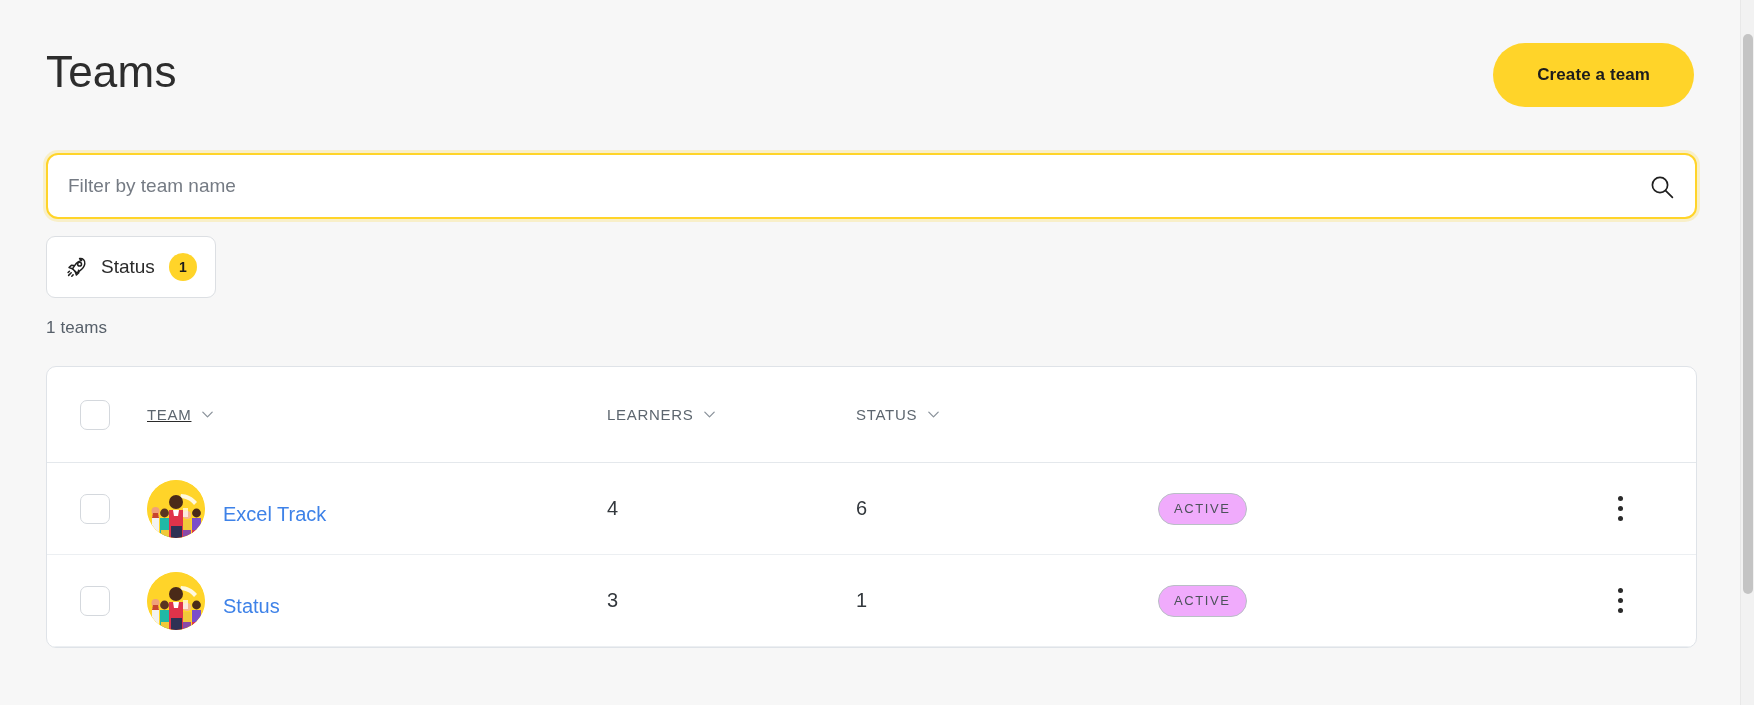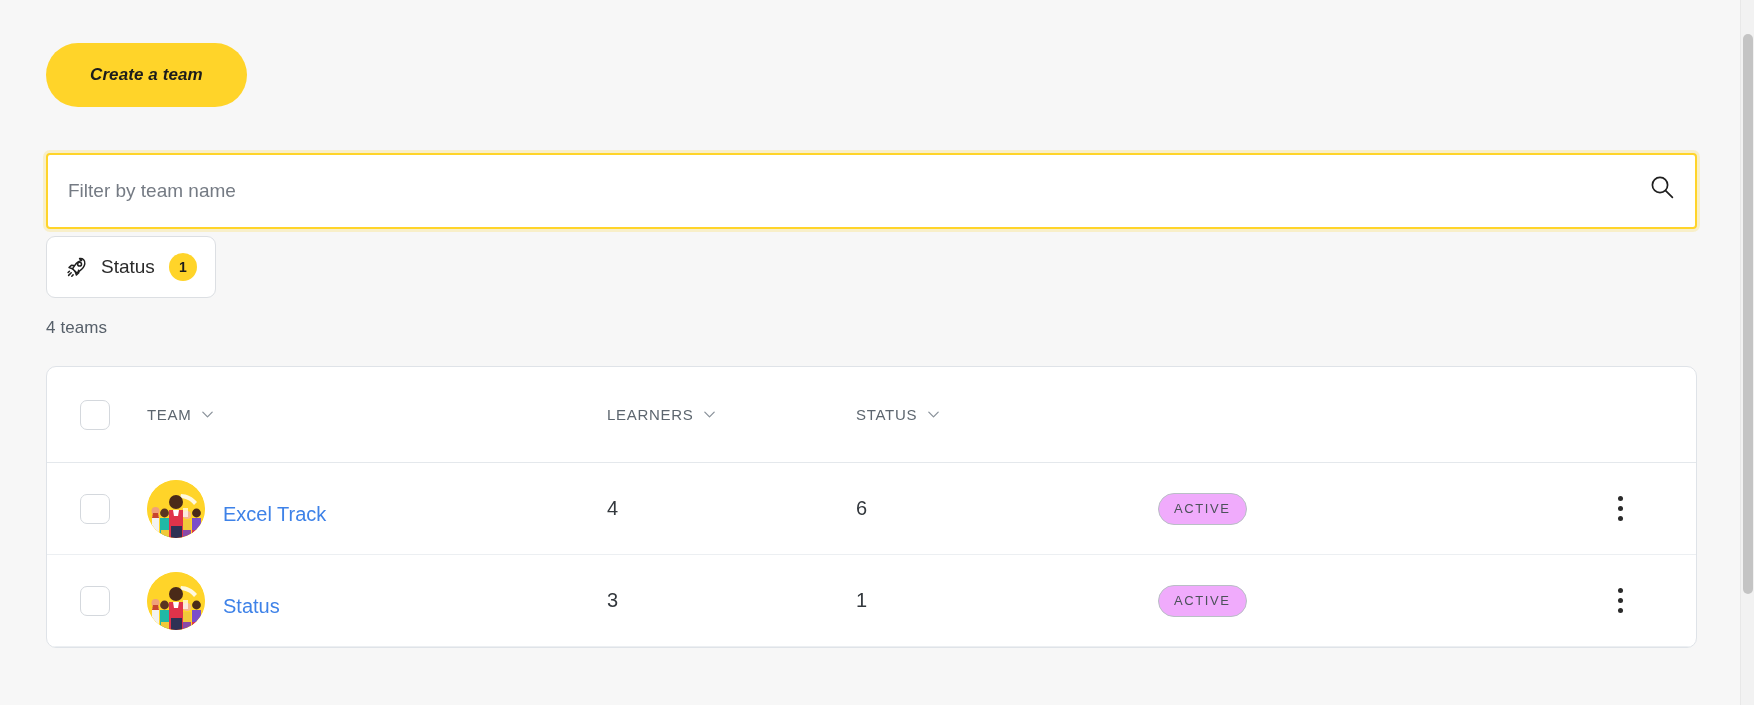--- a/index.html
+++ b/index.html
@@ -50,37 +50,36 @@
     border-radius: 32px;
     height: 64px;
     padding: 0 44px;
     font-family: "Liberation Sans", sans-serif;
     font-size: 17px;
     font-weight: 700;
     color: #1c1c1c;
     cursor: pointer;
     letter-spacing: 0.1px;
     white-space: nowrap;
-    font-style: italic;
   }
 
   
   .search-wrap {
     position: relative;
     width: 1651px;
     height: 68px;
     margin-top: 3px;
   }
 
   .search-input {
     width: 100%;
-    height: 76px;
+    height: 66px;
     background: #ffffff;
     border: 2px solid #FFD429;
-    border-radius: 4px;
+    border-radius: 12px;
     padding: 0 66px 0 20px;
     font-family: "Liberation Sans", sans-serif;
     font-size: 19px;
     color: #2d2d2d;
     outline: none;
     box-shadow: 0 0 0 3px rgba(255,212,41,0.22);
   }
   .search-input::placeholder {
     color: #757b84;
     font-weight: 400;
@@ -160,20 +159,21 @@
   .t-row {
     display: flex;
     align-items: center;
     height: 92px;
     padding: 0 0 0 0;
   }
 
   .t-head {
     height: 96px;
     border-bottom: 1px solid #e4e8ec;
+    text-decoration: underline;
   }
 
   .t-body-row {
     height: 92px;
     border-bottom: 1px solid #eceff2;
   }
 
   .c-check {
     width: 96px;
     display: flex;
@@ -302,20 +302,21 @@
     background: #c4c4c4;
     cursor: pointer;
   }
 </style>
 </head>
 <body>
 
 <div class="page">
 
   <div class="header-row">
+    <h1 class="page-title">Teams</h1>
     <button class="create-btn">Create a team</button>
   </div>
 
   <div class="search-wrap">
     <input class="search-input" type="text" placeholder="Filter by team name" style="">
     <span class="search-icon">
       <svg viewBox="0 0 26 26" width="26" height="26" fill="none" stroke="#1f1f1f" stroke-width="1.7">
         <circle cx="11" cy="11" r="7.6"></circle>
         <line x1="16.6" y1="16.6" x2="23.4" y2="23.4" stroke-linecap="round"></line>
       </svg>
@@ -333,21 +334,21 @@
           <path d="M6.2 17.8l-2.6 2.6"></path>
           <path d="M4.4 16.2l-1.3 1.3"></path>
           <path d="M8.1 19.9l-1.3 1.3"></path>
         </svg>
       </span>
       <span class="chip-label">Status</span>
       <span class="chip-badge">1</span>
     </button>
   </div>
 
-  <div class="teams-count">4 teams</div>
+  <div class="teams-count">1 teams</div>
 
   <div class="table-card">
 
     <div class="t-row t-head">
       <div class="c-check">
         <span class="checkbox"></span>
       </div>
       <div class="c-team">
         <span class="col-head">
           <span>TEAM</span>

